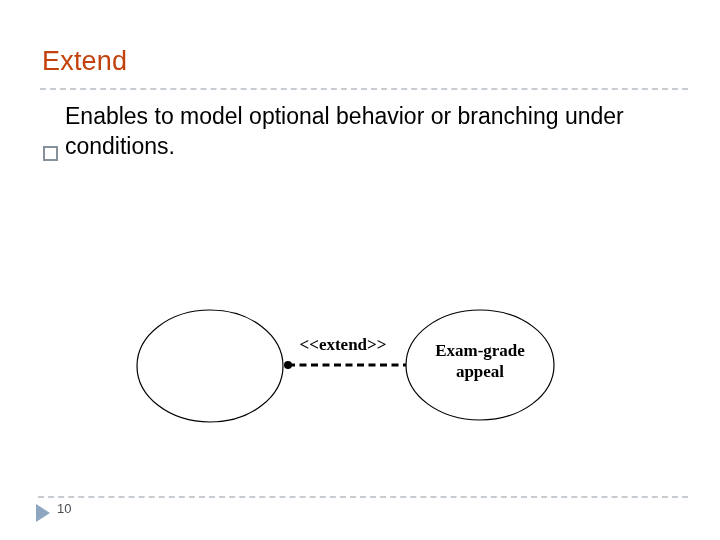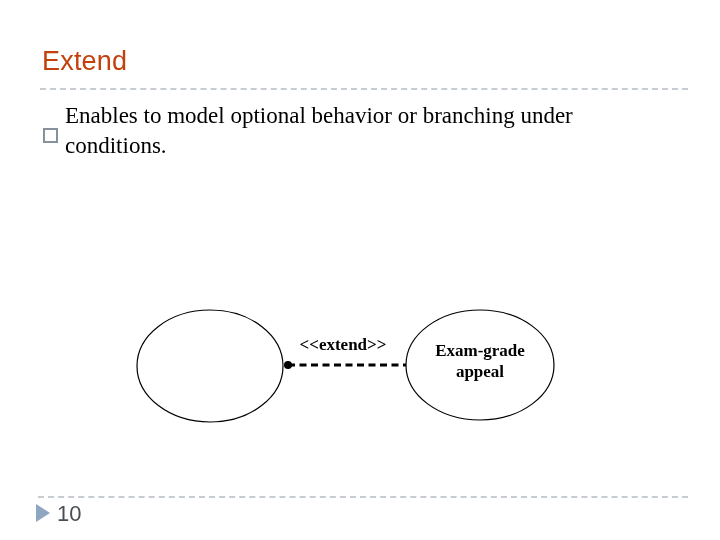--- a/index.html
+++ b/index.html
@@ -39,22 +39,21 @@
     top: 496px;
     width: 650px;
     border-top-width: 2px;
   }
   .bullet-row {
     position: absolute;
     left: 43px;
     top: 101px;
     width: 590px;
     display: flex;
-    align-items: center;
-    font-family: Liberation Serif, serif;
+    align-items: flex-end;
   }
   .bullet-marker {
     flex: none;
     width: 11px;
     height: 11px;
     border: 2px solid #87919b;
     background: #ffffff;
     margin-top: 8px;
   }
   .bullet-text {
@@ -102,21 +101,21 @@
     width: 0;
     height: 0;
     border-left: 14px solid #8ea6bf;
     border-top: 9px solid transparent;
     border-bottom: 9px solid transparent;
   }
   .page-number {
     position: absolute;
     left: 57px;
     top: 501px;
-    font-size: 22px;
+    font-size: 13px;
     color: #4a4e53;
   }
 </style>
 </head>
 <body>
 
 <div class="slide">
 
   <div class="slide-title">Extend</div>
 

